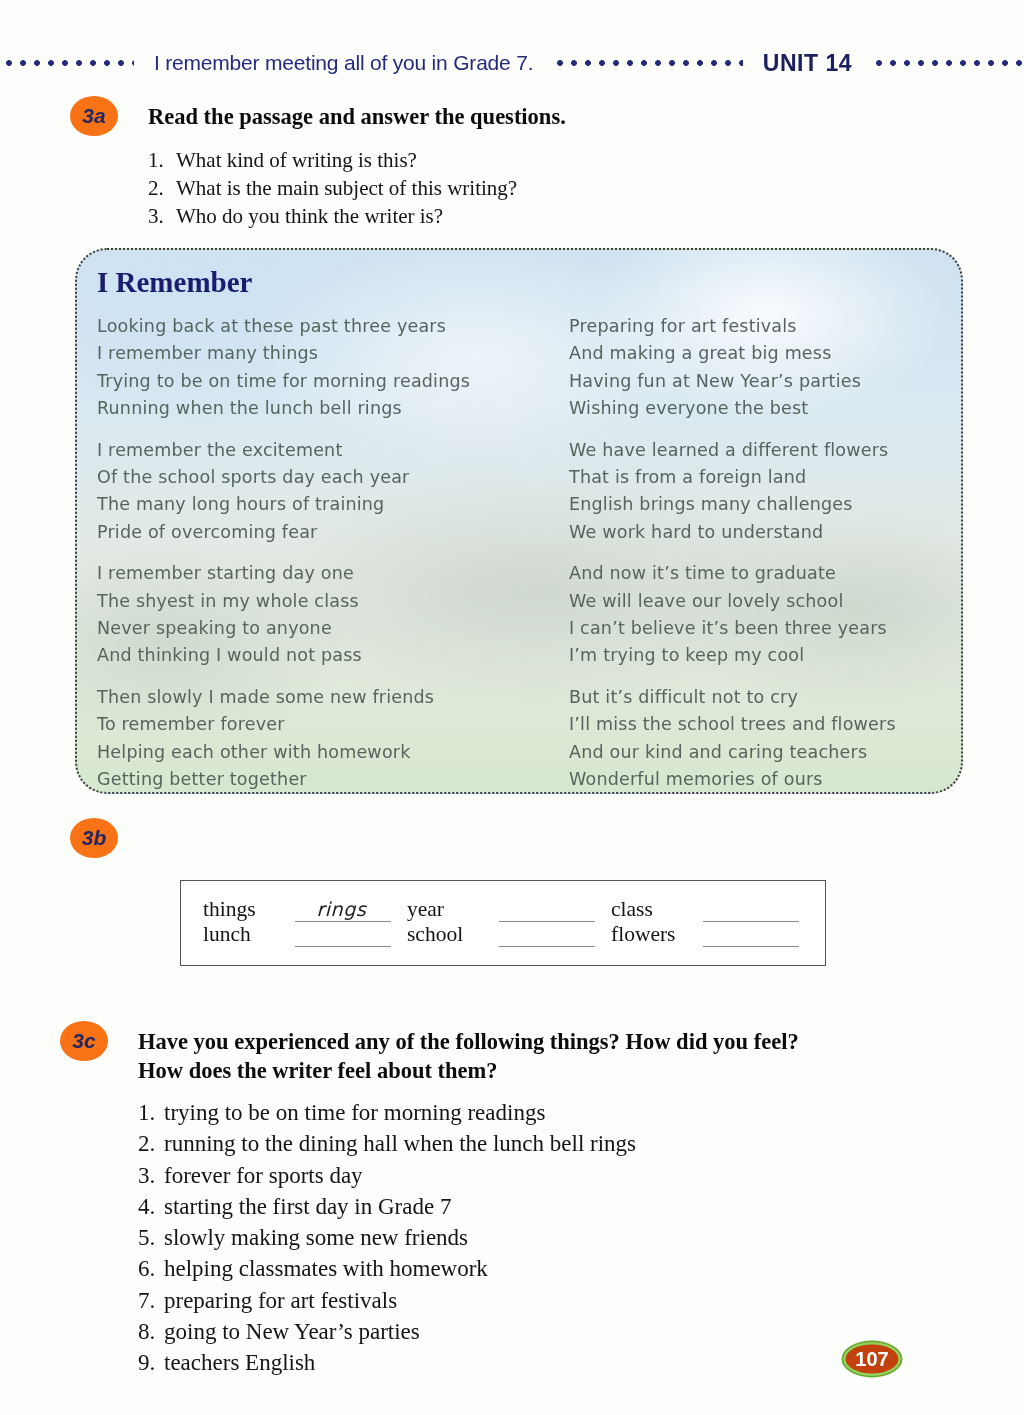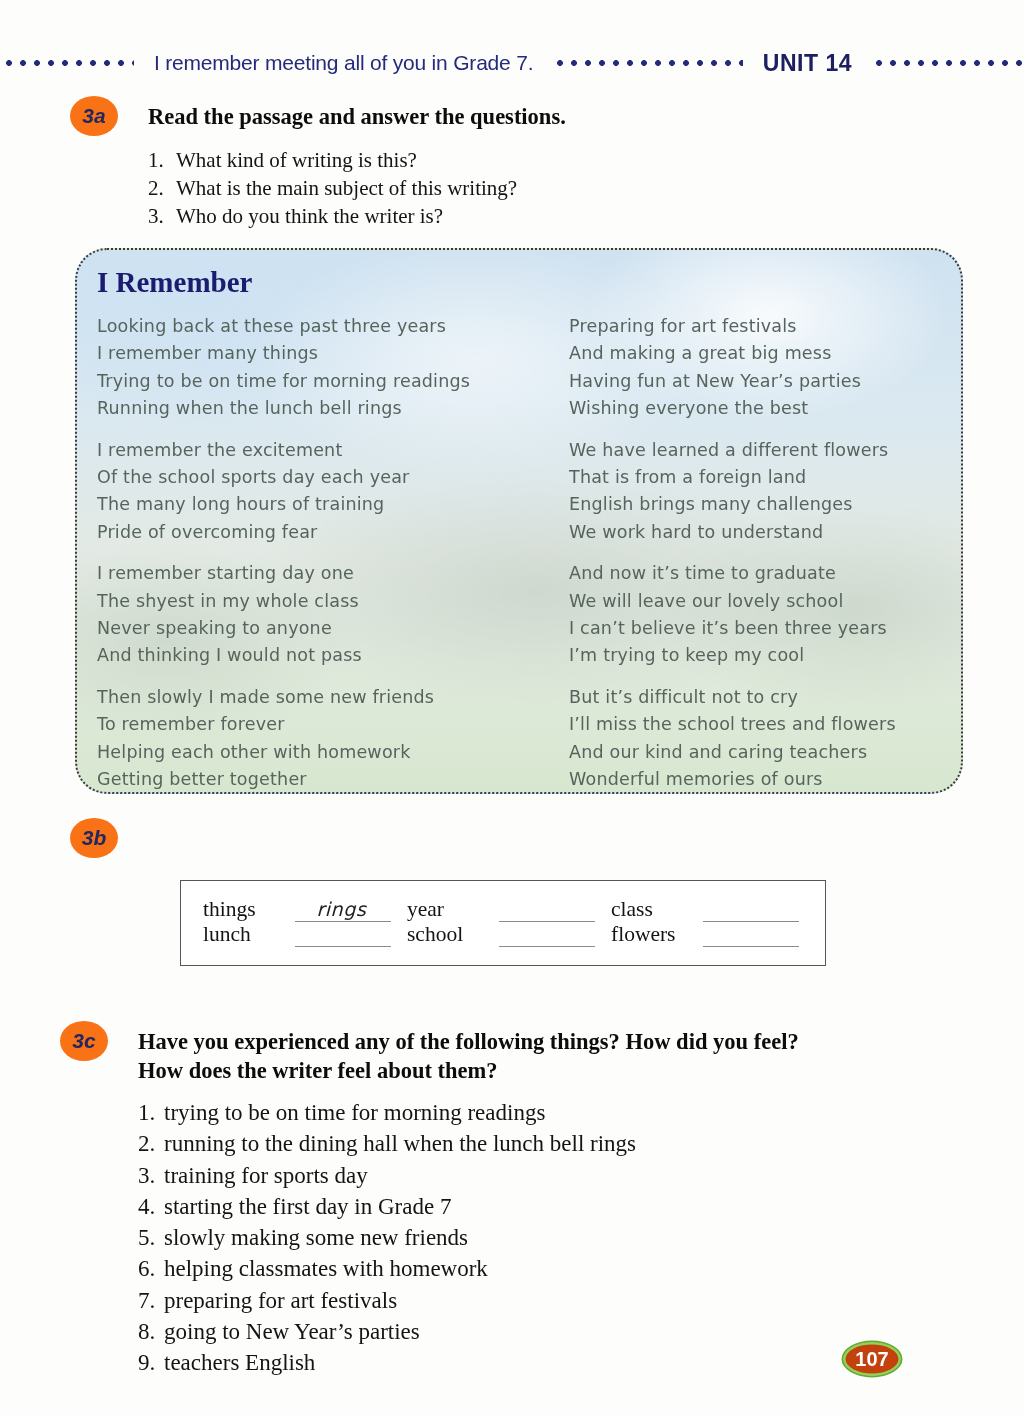--- a/index.html
+++ b/index.html
@@ -232,21 +232,21 @@
   <div class="head-row">
     <div class="badge">3c</div>
     <div class="sec-heading">
       <div>Have you experienced any of the following things? How did you feel?</div>
       <div>How does the writer feel about them?</div>
     </div>
   </div>
   <div class="c-list">
     <div class="c-item"><span class="num">1.</span><span>trying to be on time for morning readings</span></div>
     <div class="c-item"><span class="num">2.</span><span>running to the dining hall when the lunch bell rings</span></div>
-    <div class="c-item"><span class="num">3.</span><span>training for sports day</span></div>
+    <div class="c-item"><span class="num">3.</span><span>forever for sports day</span></div>
     <div class="c-item"><span class="num">4.</span><span>starting the first day in Grade 7</span></div>
     <div class="c-item"><span class="num">5.</span><span>slowly making some new friends</span></div>
     <div class="c-item"><span class="num">6.</span><span>helping classmates with homework</span></div>
     <div class="c-item"><span class="num">7.</span><span>preparing for art festivals</span></div>
     <div class="c-item"><span class="num">8.</span><span>going to New Year’s parties</span></div>
     <div class="c-item"><span class="num">9.</span><span>teachers English</span></div>
   </div>
 </div>
 
 <div class="page-badge">107</div>

